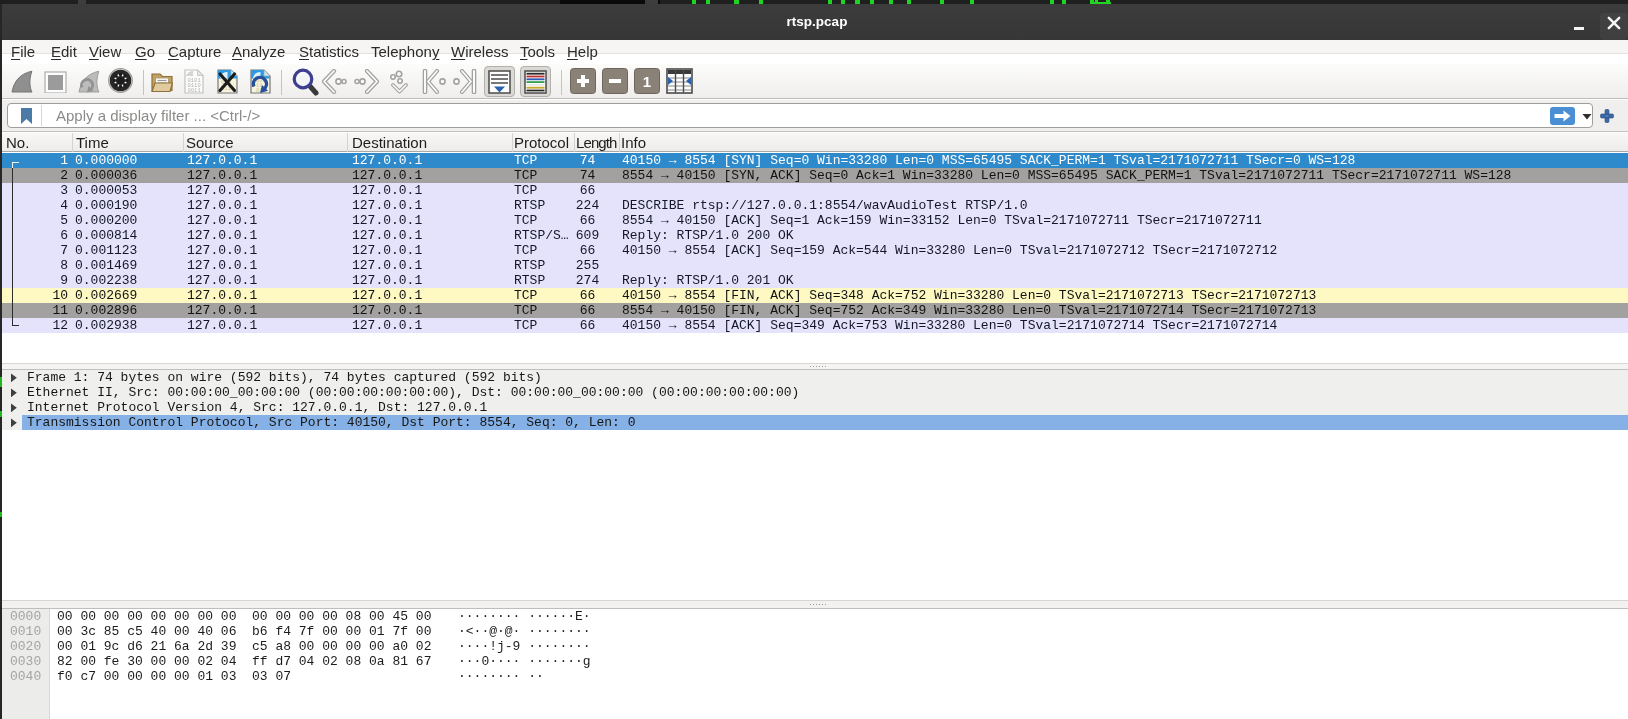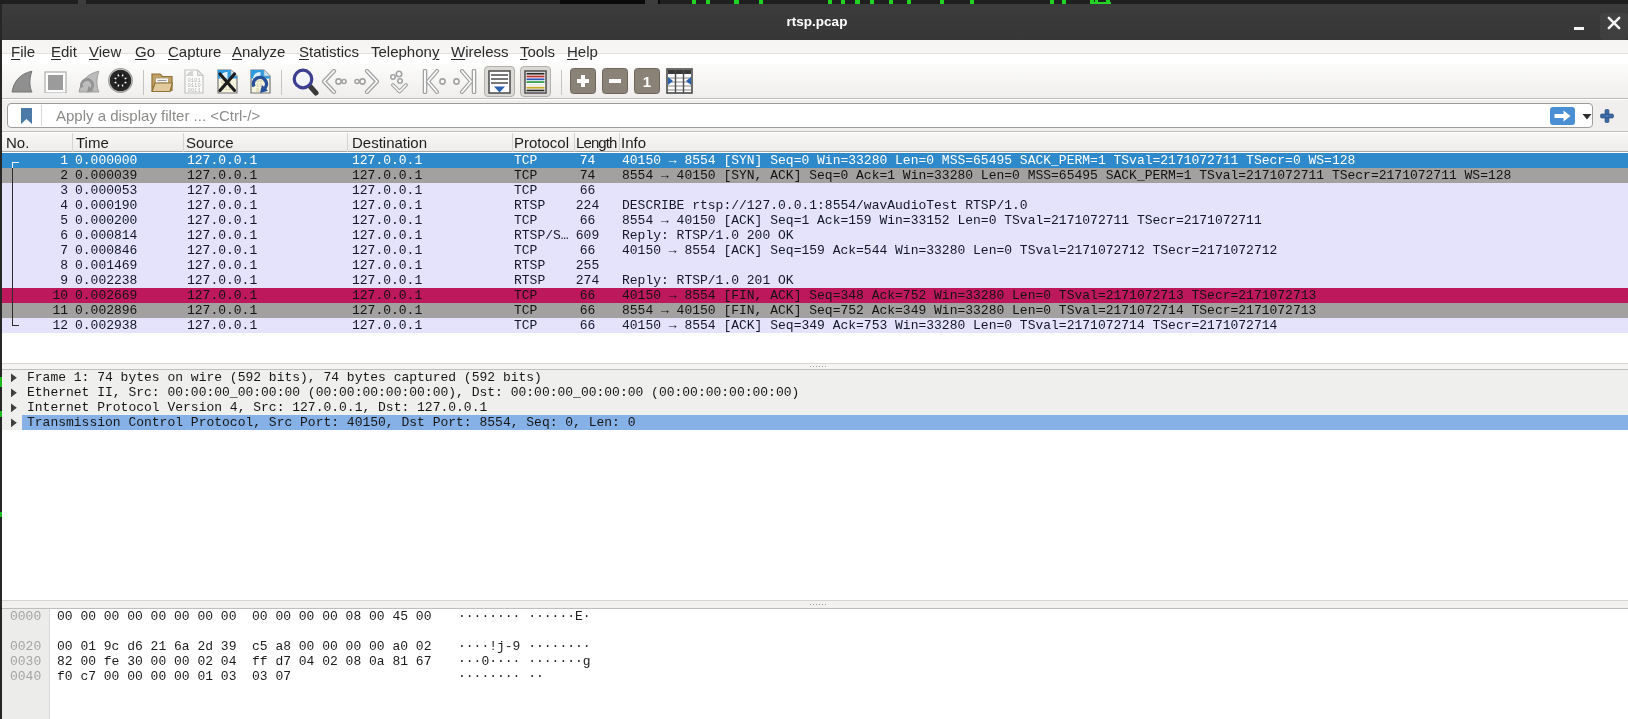--- a/index.html
+++ b/index.html
@@ -271,21 +271,21 @@
       <span class="c cno">1</span>
       <span class="c" style="left:75px">0.000000</span>
       <span class="c" style="left:187px">127.0.0.1</span>
       <span class="c" style="left:352px">127.0.0.1</span>
       <span class="c" style="left:514px">TCP</span>
       <span class="c clen">74</span>
       <span class="c" style="left:622px">40150 → 8554 [SYN] Seq=0 Win=33280 Len=0 MSS=65495 SACK_PERM=1 TSval=2171072711 TSecr=0 WS=128</span>
     </div>
     <div class="prow" style="top:168px;background:#a2a1a0;color:#121212">
       <span class="c cno">2</span>
-      <span class="c" style="left:75px">0.000039</span>
+      <span class="c" style="left:75px">0.000036</span>
       <span class="c" style="left:187px">127.0.0.1</span>
       <span class="c" style="left:352px">127.0.0.1</span>
       <span class="c" style="left:514px">TCP</span>
       <span class="c clen">74</span>
       <span class="c" style="left:622px">8554 → 40150 [SYN, ACK] Seq=0 Ack=1 Win=33280 Len=0 MSS=65495 SACK_PERM=1 TSval=2171072711 TSecr=2171072711 WS=128</span>
     </div>
     <div class="prow" style="top:183px;background:#e4e3fb;color:#15152a">
       <span class="c cno">3</span>
       <span class="c" style="left:75px">0.000053</span>
       <span class="c" style="left:187px">127.0.0.1</span>
@@ -315,21 +315,21 @@
       <span class="c cno">6</span>
       <span class="c" style="left:75px">0.000814</span>
       <span class="c" style="left:187px">127.0.0.1</span>
       <span class="c" style="left:352px">127.0.0.1</span>
       <span class="c" style="left:514px">RTSP/S…</span>
       <span class="c clen">609</span>
       <span class="c" style="left:622px">Reply: RTSP/1.0 200 OK</span>
     </div>
     <div class="prow" style="top:243px;background:#e4e3fb;color:#15152a">
       <span class="c cno">7</span>
-      <span class="c" style="left:75px">0.000846</span>
+      <span class="c" style="left:75px">0.001123</span>
       <span class="c" style="left:187px">127.0.0.1</span>
       <span class="c" style="left:352px">127.0.0.1</span>
       <span class="c" style="left:514px">TCP</span>
       <span class="c clen">66</span>
       <span class="c" style="left:622px">40150 → 8554 [ACK] Seq=159 Ack=544 Win=33280 Len=0 TSval=2171072712 TSecr=2171072712</span>
     </div>
     <div class="prow" style="top:258px;background:#e4e3fb;color:#15152a">
       <span class="c cno">8</span>
       <span class="c" style="left:75px">0.001469</span>
       <span class="c" style="left:187px">127.0.0.1</span>
@@ -339,21 +339,21 @@
     </div>
     <div class="prow" style="top:273px;background:#e4e3fb;color:#15152a">
       <span class="c cno">9</span>
       <span class="c" style="left:75px">0.002238</span>
       <span class="c" style="left:187px">127.0.0.1</span>
       <span class="c" style="left:352px">127.0.0.1</span>
       <span class="c" style="left:514px">RTSP</span>
       <span class="c clen">274</span>
       <span class="c" style="left:622px">Reply: RTSP/1.0 201 OK</span>
     </div>
-    <div class="prow" style="top:288px;background:#be185d;color:#121212">
+    <div class="prow" style="top:288px;background:#fef9c3;color:#121212">
       <span class="c cno">10</span>
       <span class="c" style="left:75px">0.002669</span>
       <span class="c" style="left:187px">127.0.0.1</span>
       <span class="c" style="left:352px">127.0.0.1</span>
       <span class="c" style="left:514px">TCP</span>
       <span class="c clen">66</span>
       <span class="c" style="left:622px">40150 → 8554 [FIN, ACK] Seq=348 Ack=752 Win=33280 Len=0 TSval=2171072713 TSecr=2171072713</span>
     </div>
     <div class="prow" style="top:303px;background:#a2a1a0;color:#121212">
       <span class="c cno">11</span>
@@ -411,20 +411,26 @@
 <div style="position:absolute;left:0;top:600px;width:1628px;height:9px;background:#f2f1f0;border-top:1px solid #d6d5d3;border-bottom:1px solid #bfbebc"></div>
 <div style="position:absolute;left:810px;top:604px;width:1px;height:1px;background:#9a9998;box-shadow:3px 0 #9a9998, 6px 0 #9a9998, 9px 0 #9a9998, 12px 0 #9a9998, 15px 0 #9a9998"></div>
 
 <div style="position:absolute;left:2px;top:609px;width:48px;height:110px;background:#ececeb;border-right:1px solid #d8d8d6"></div>
 <div class="hrow" style="top:609px">
       <span class="hoff">0000</span>
       <span class="hb" style="left:57px">00 00 00 00 00 00 00 00</span>
       <span class="hb" style="left:252px">00 00 00 00 08 00 45 00</span>
       <span class="hb" style="left:458px">········&nbsp;······E·</span>
     </div>
+    <div class="hrow" style="top:624px">
+      <span class="hoff">0010</span>
+      <span class="hb" style="left:57px">00 3c 85 c5 40 00 40 06</span>
+      <span class="hb" style="left:252px">b6 f4 7f 00 00 01 7f 00</span>
+      <span class="hb" style="left:458px">·&lt;··@·@·&nbsp;········</span>
+    </div>
     <div class="hrow" style="top:639px">
       <span class="hoff">0020</span>
       <span class="hb" style="left:57px">00 01 9c d6 21 6a 2d 39</span>
       <span class="hb" style="left:252px">c5 a8 00 00 00 00 a0 02</span>
       <span class="hb" style="left:458px">····!j-9&nbsp;········</span>
     </div>
     <div class="hrow" style="top:654px">
       <span class="hoff">0030</span>
       <span class="hb" style="left:57px">82 00 fe 30 00 00 02 04</span>
       <span class="hb" style="left:252px">ff d7 04 02 08 0a 81 67</span>

